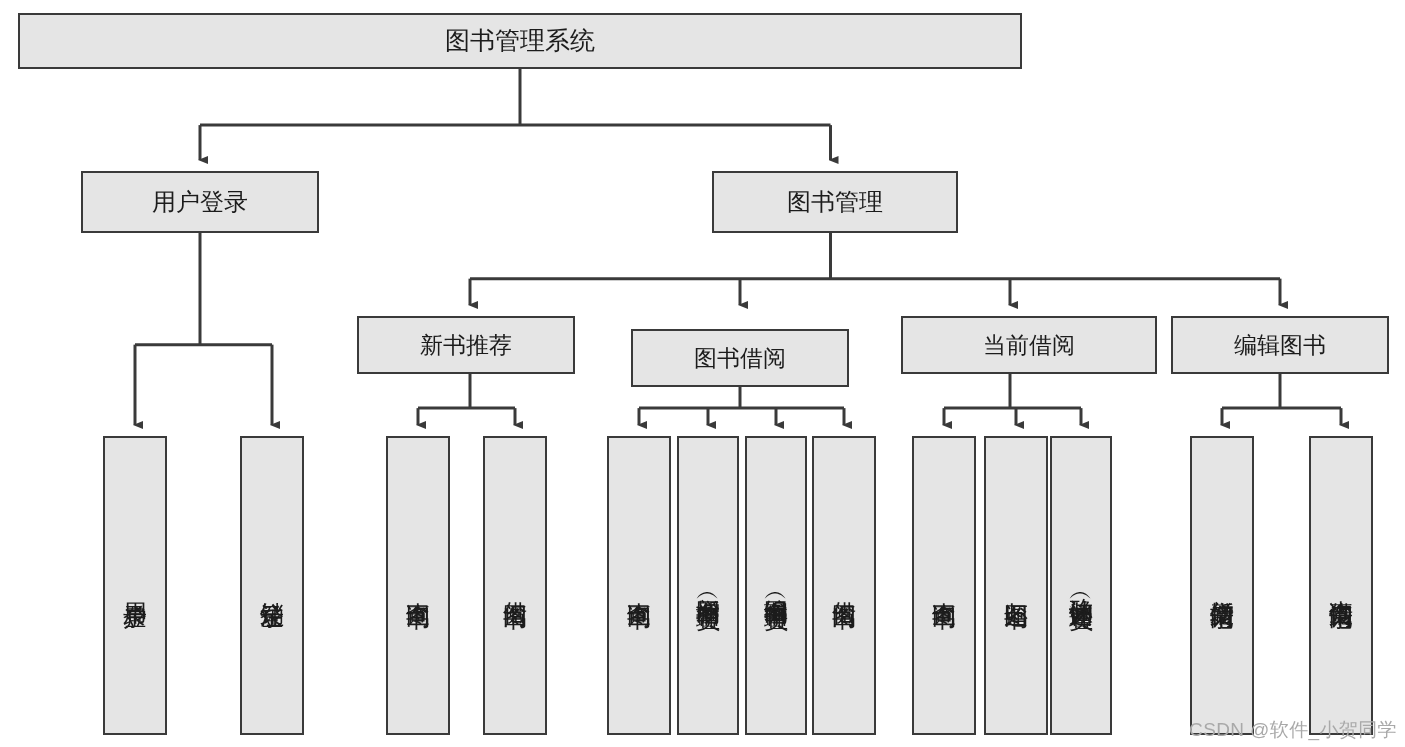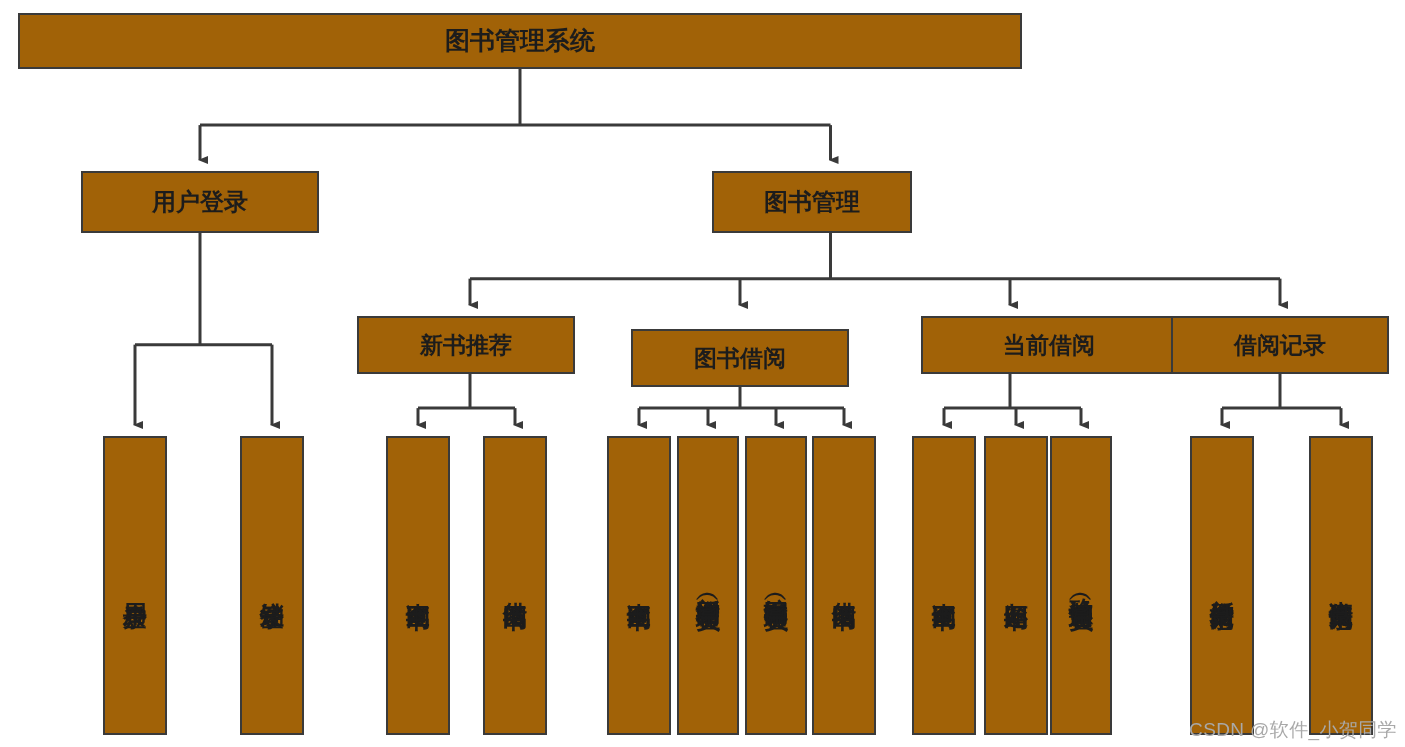--- a/index.html
+++ b/index.html
@@ -20,28 +20,27 @@
     left: 0;
     top: 0;
     width: 1405px;
     height: 747px;
     pointer-events: none;
   }
   .node {
     position: absolute;
     box-sizing: border-box;
     border: 2.5px solid #3a3a3a;
-    background: #a16207;
+    background: #e5e5e5;
     color: #1c1c1c;
     display: flex;
     align-items: center;
     justify-content: center;
     text-align: center;
     line-height: 1.25;
-    font-weight: bold;
   }
   .node.root {
     font-size: 25px;
   }
   .node.level2 {
     font-size: 24px;
   }
   .node.level3 {
     font-size: 23px;
   }
@@ -119,35 +118,35 @@
       </g>
   </svg>
 
   <div class="node root" style="left: 18px; top: 13px; width: 1004px; height: 56px;">
     <span class="label">图书管理系统</span>
   </div>
 
   <div class="node level2" style="left: 81px; top: 171px; width: 238px; height: 62px;">
     <span class="label">用户登录</span>
   </div>
-  <div class="node level2" style="left: 712px; top: 171px; width: 200px; height: 62px;">
+  <div class="node level2" style="left: 712px; top: 171px; width: 246px; height: 62px;">
     <span class="label">图书管理</span>
   </div>
 
   <div class="node level3" style="left: 357px; top: 316px; width: 218px; height: 58px;">
     <span class="label">新书推荐</span>
   </div>
   <div class="node level3" style="left: 631px; top: 316px; width: 218px; height: 58px; margin-top: 13px;">
     <span class="label">图书借阅</span>
   </div>
-  <div class="node level3" style="left: 901px; top: 316px; width: 256px; height: 58px; margin-left: 20px;">
+  <div class="node level3" style="left: 901px; top: 316px; width: 256px; height: 58px;">
     <span class="label">当前借阅</span>
   </div>
   <div class="node level3" style="left: 1171px; top: 316px; width: 218px; height: 58px;">
-    <span class="label">借阅记录</span>
+    <span class="label">编辑图书</span>
   </div>
 
   <div class="node leaf" style="left: 103px; top: 436px; width: 64px; height: 299px;">
     <span class="label">用户登录</span>
   </div>
   <div class="node leaf" style="left: 240px; top: 436px; width: 64px; height: 299px;">
     <span class="label">注销登录</span>
   </div>
   <div class="node leaf" style="left: 386px; top: 436px; width: 64px; height: 299px;">
     <span class="label">查询图书</span>

